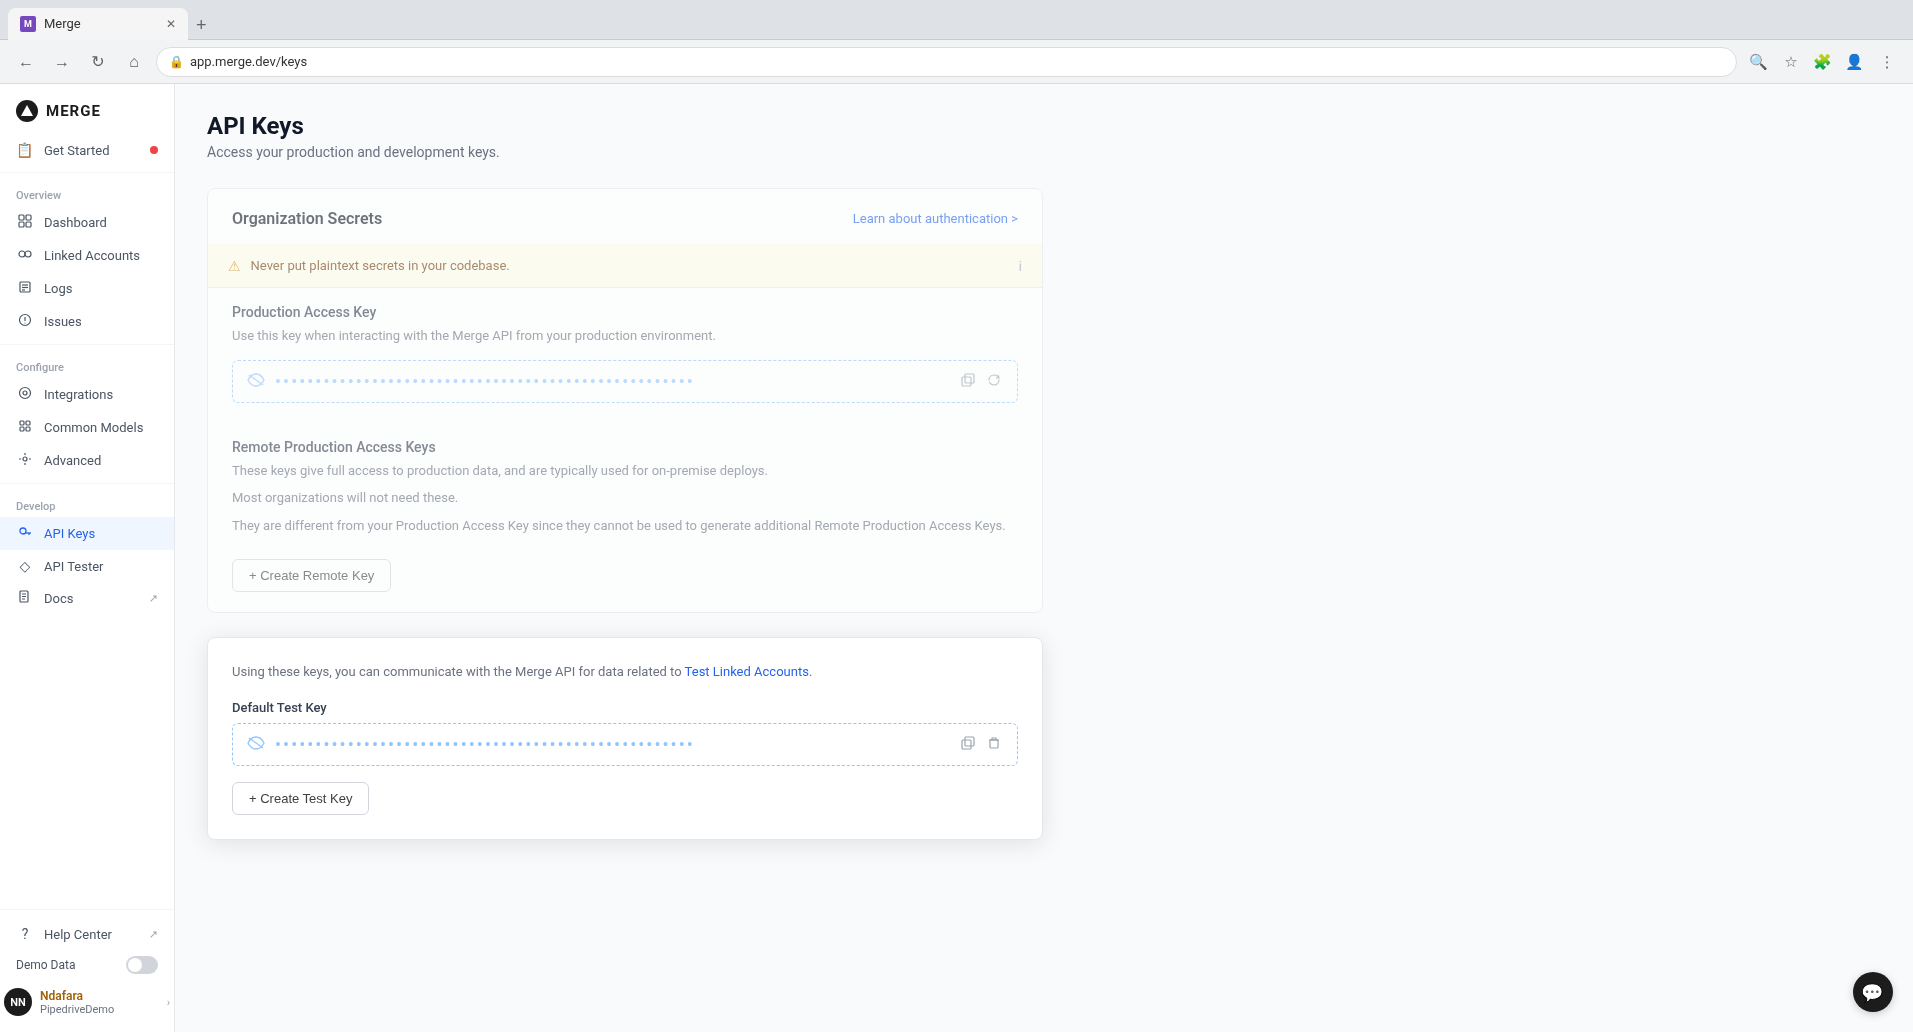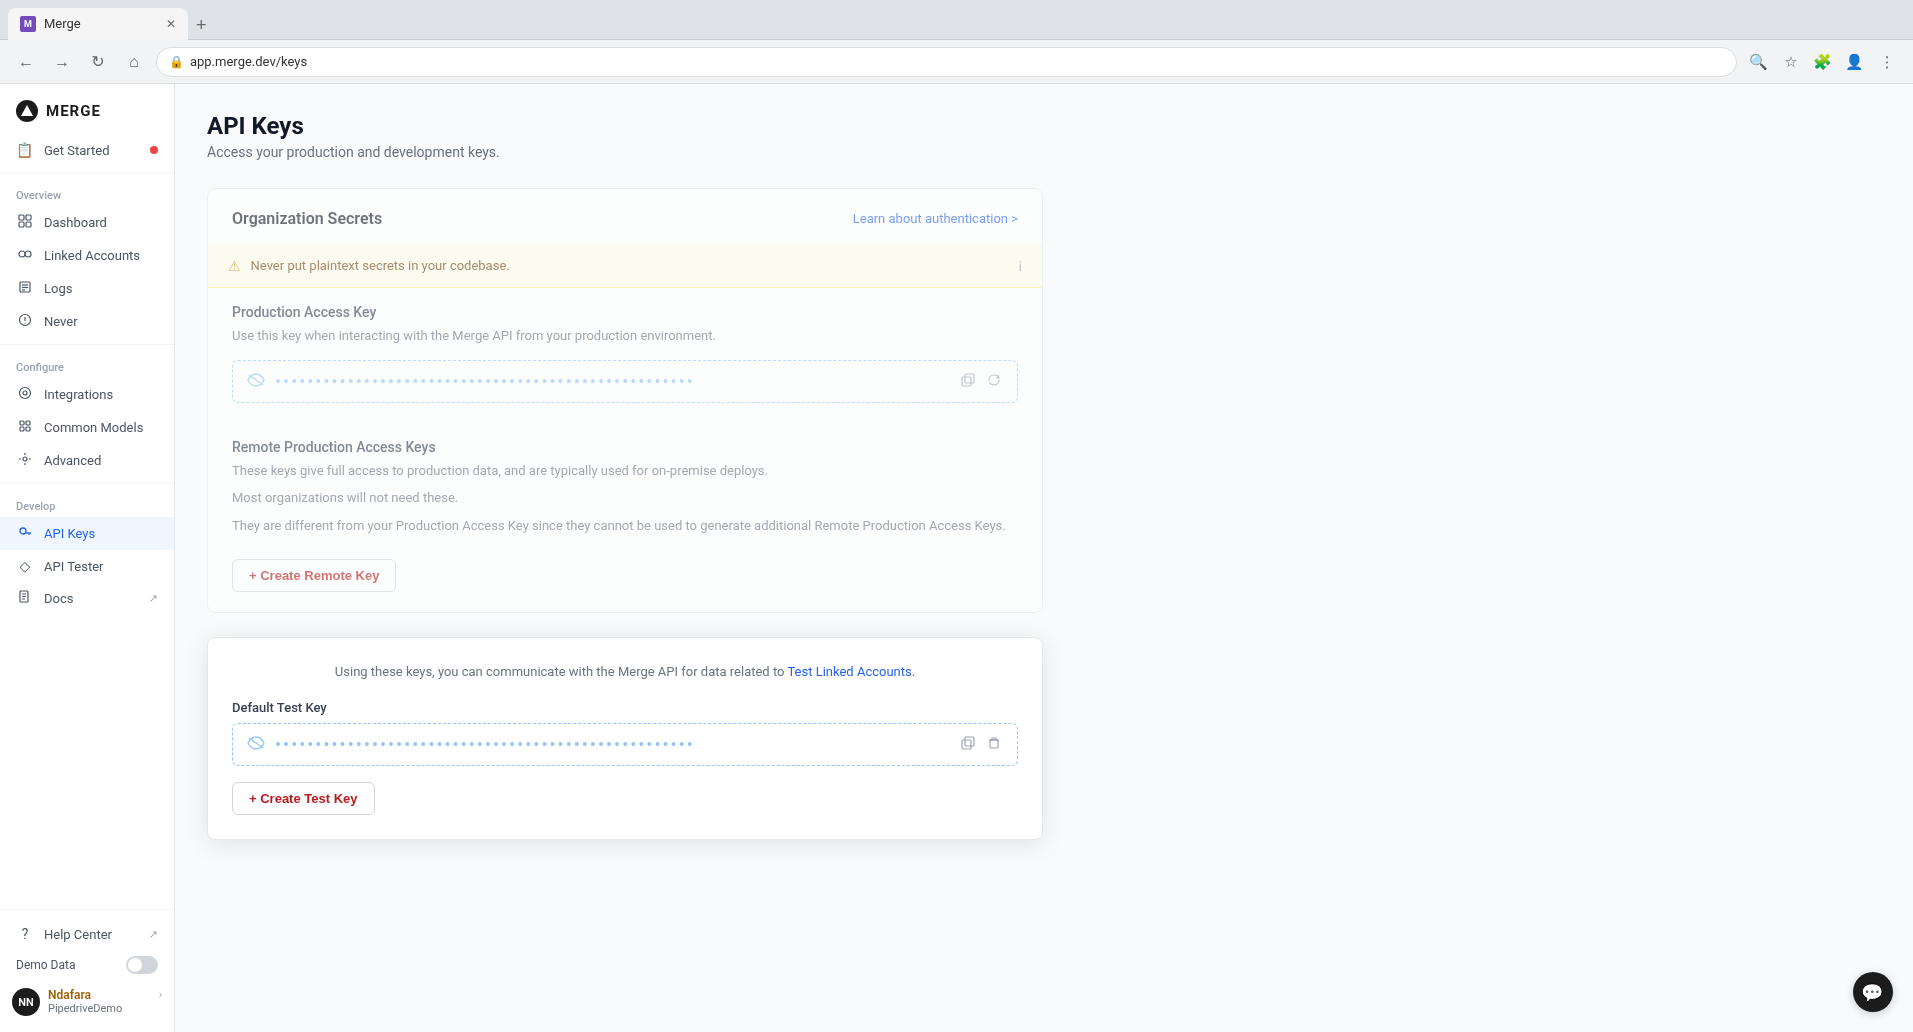--- a/index.html
+++ b/index.html
@@ -29,21 +29,21 @@
     .logo-text { font-size: 15px; font-weight: 700; letter-spacing: 1px; color: #1c1c1c; }
     .sidebar-section { padding: 0; }
     .sidebar-section-label { font-size: 11px; color: #9ca3af; padding: 10px 16px 4px; font-weight: 500; text-transform: none; }
     .sidebar-item { display: flex; align-items: center; gap: 10px; padding: 8px 16px; font-size: 13px; color: #4b5563; cursor: pointer; position: relative; }
     .sidebar-item.active { background: #eff6ff; color: #2563eb; }
     .sidebar-item .icon { font-size: 14px; width: 18px; text-align: center; flex-shrink: 0; }
     .sidebar-item .badge { width: 8px; height: 8px; background: #ef4444; border-radius: 50%; margin-left: auto; }
     .sidebar-item .external { margin-left: auto; font-size: 11px; color: #9ca3af; }
     .sidebar-divider { height: 1px; background: #f3f4f6; margin: 6px 0; }
     .sidebar-bottom { margin-top: auto; padding: 8px 0; border-top: 1px solid #f3f4f6; }
-    .sidebar-user { display: flex; align-items: flex-start; gap: 8px; padding: 8px 12px; cursor: pointer; }
+    .sidebar-user { display: flex; align-items: center; gap: 8px; padding: 8px 4px; cursor: pointer; }
     .user-avatar { width: 28px; height: 28px; background: #1c1c1c; color: white; border-radius: 50%; display: flex; align-items: center; justify-content: center; font-size: 11px; font-weight: 600; flex-shrink: 0; }
     .user-info { flex: 1; min-width: 0; }
     .user-name { font-size: 12px; font-weight: 600; color: #a16207; white-space: nowrap; overflow: hidden; text-overflow: ellipsis; }
     .user-org { font-size: 11px; color: #6b7280; white-space: nowrap; overflow: hidden; text-overflow: ellipsis; }
     .user-chevron { color: #9ca3af; font-size: 11px; }
     .demo-toggle { display: flex; align-items: center; gap: 20px; padding: 6px 16px; font-size: 12px; color: #4b5563; }
     .toggle { width: 32px; height: 18px; background: #d1d5db; border-radius: 9px; position: relative; cursor: pointer; margin-left: auto; }
     .toggle-thumb { width: 14px; height: 14px; background: white; border-radius: 50%; position: absolute; top: 2px; left: 2px; transition: left 0.2s; }
 
     
@@ -70,26 +70,26 @@
 
     .key-field { border: 1.5px dashed #93c5fd; border-radius: 6px; padding: 10px 14px; display: flex; align-items: center; gap: 10px; background: #fff; }
     .key-eye { color: #93c5fd; font-size: 16px; cursor: pointer; }
     .key-dots { flex: 1; color: #93c5fd; font-size: 18px; letter-spacing: 2px; }
     .key-actions { display: flex; gap: 8px; }
     .key-action-btn { background: none; border: none; cursor: pointer; color: #9ca3af; font-size: 14px; padding: 2px; }
 
     .remote-section { padding: 16px 24px 20px; }
     .remote-desc { font-size: 13px; color: #6b7280; margin-bottom: 8px; line-height: 1.5; }
 
-    .create-btn { display: inline-flex; align-items: center; gap: 6px; margin-top: 16px; padding: 8px 16px; background: #fff; border: 1px solid #d1d5db; border-radius: 6px; font-size: 13px; color: #b91c1c; cursor: pointer; font-weight: 700; }
+    .create-btn { display: inline-flex; align-items: center; gap: 6px; margin-top: 16px; padding: 8px 16px; background: #fff; border: 1px solid #d1d5db; border-radius: 6px; font-size: 13px; color: #404040; cursor: pointer; font-weight: 400; }
 
     
     .test-card { background: #fff; border: 1px solid #e5e7eb; border-radius: 8px; padding: 24px; margin-bottom: 24px; position: relative; z-index: 2; box-shadow: 0 4px 24px rgba(0,0,0,0.10); }
     .test-card-title { font-size: 16px; font-weight: 600; color: #111827; margin-bottom: 8px; }
-    .test-card-desc { font-size: 13px; color: #6b7280; margin-bottom: 18px; line-height: 1.5; text-align: center; }
+    .test-card-desc { font-size: 13px; color: #6b7280; margin-bottom: 18px; line-height: 1.5; }
     .test-card-desc a { color: #2563eb; text-decoration: none; }
     .test-key-label { font-size: 13px; font-weight: 500; color: #374151; margin-bottom: 8px; }
 
     
     .chat-widget { position: fixed; bottom: 20px; right: 20px; width: 40px; height: 40px; background: #1c1c1c; border-radius: 50%; display: flex; align-items: center; justify-content: center; cursor: pointer; box-shadow: 0 2px 8px rgba(0,0,0,0.2); z-index: 100; }
     .chat-icon { color: white; font-size: 18px; }
 
     
     .dimmed { opacity: 0.6; }
   </style>
@@ -181,21 +181,21 @@
         <span>Logs</span>
       </div>
       <div class="sidebar-item">
         <span class="icon">
           <svg width="14" height="14" viewBox="0 0 14 14" fill="none">
               <circle cx="7" cy="7" r="5.5" stroke="#4b5563" stroke-width="1.2"></circle>
               <line x1="7" y1="4" x2="7" y2="8" stroke="#4b5563" stroke-width="1.2"></line>
               <circle cx="7" cy="10" r="0.6" fill="#4b5563"></circle>
             </svg>
         </span>
-        <span>Never</span>
+        <span>Issues</span>
       </div>
     </div>
 
     <div class="sidebar-divider"></div>
 
     <div class="sidebar-section">
       <div class="sidebar-section-label">Configure</div>
       <div class="sidebar-item">
         <span class="icon">
           <svg width="14" height="14" viewBox="0 0 14 14" fill="none">

